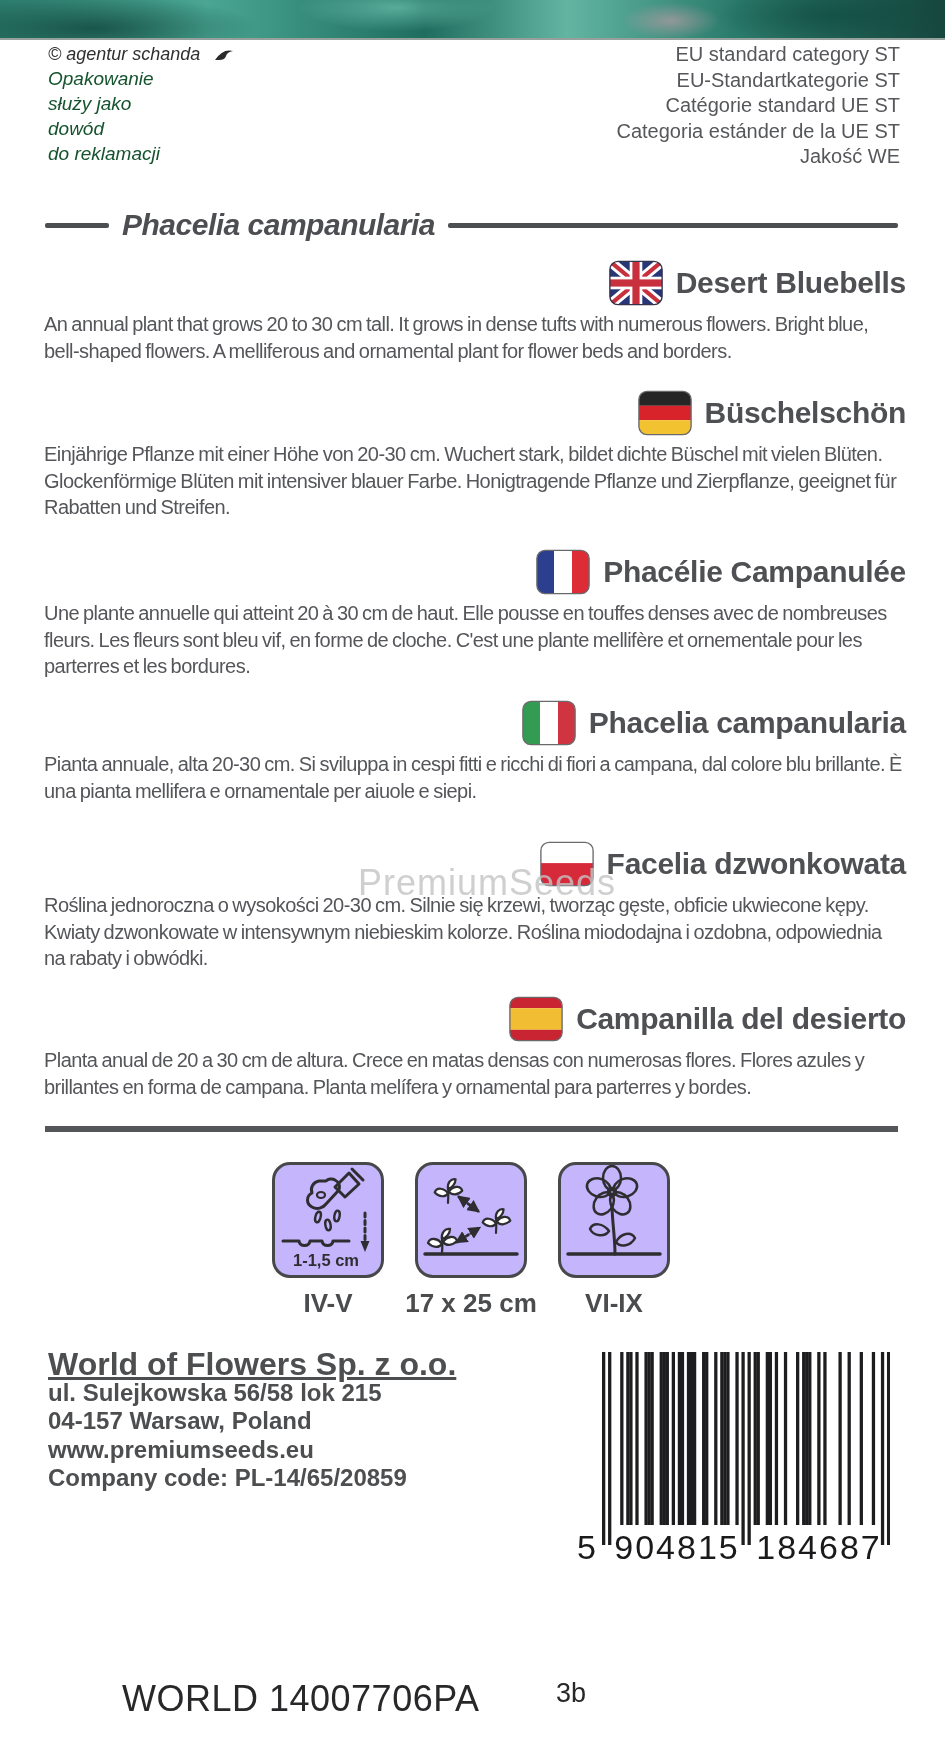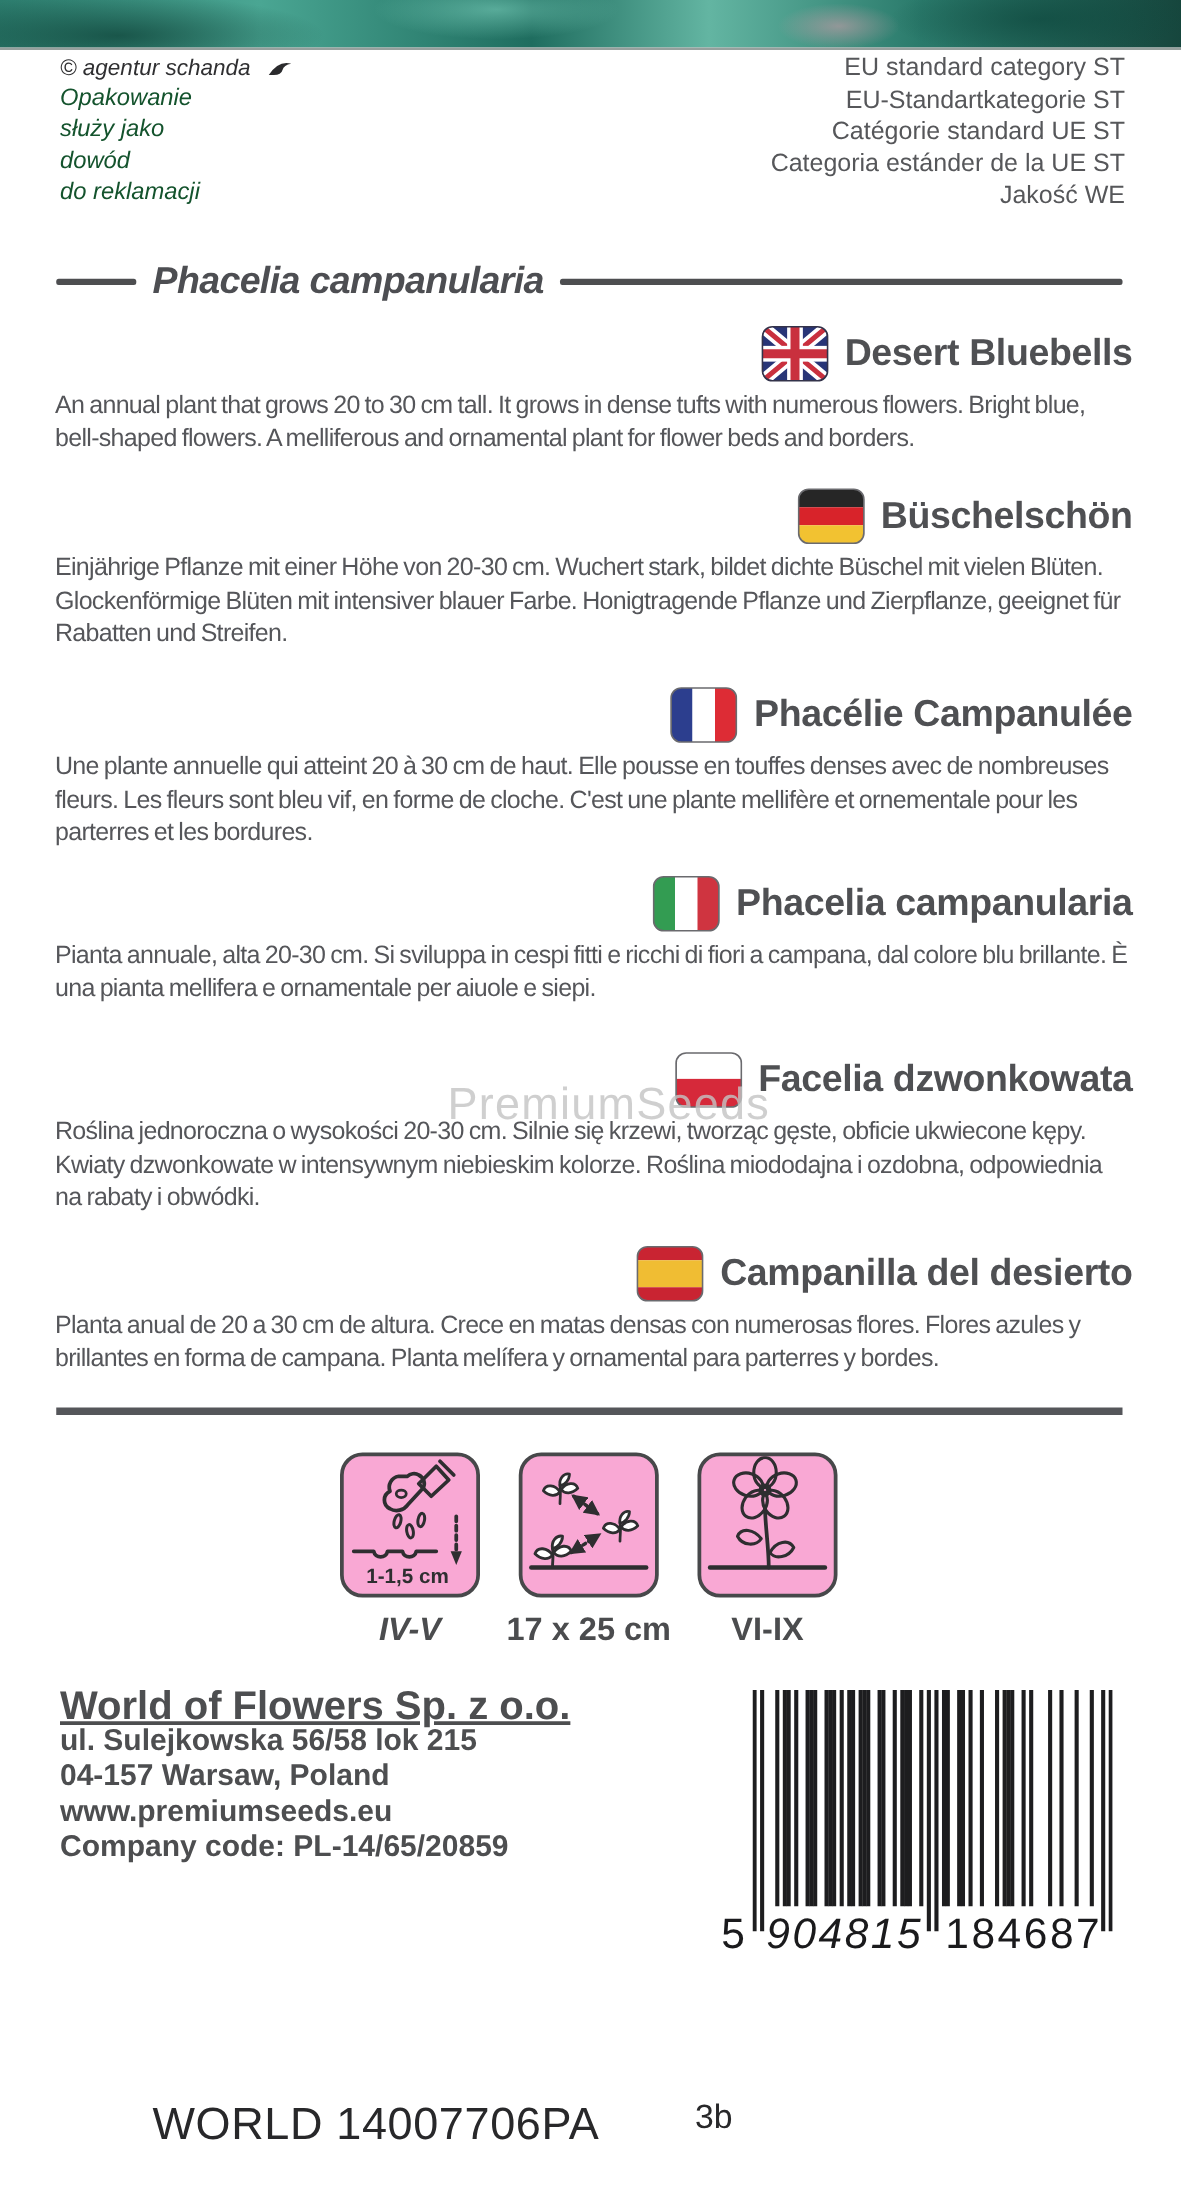--- a/index.html
+++ b/index.html
@@ -30,35 +30,35 @@
   
   .section{left:44px;width:862px;}
   .sec-head{display:flex;align-items:center;gap:13px;height:46px;justify-content:flex-end;}
   .flag{width:54px;height:46px;flex:0 0 auto;}
   .sec-heading{margin:0;font-size:30px;font-weight:bold;color:#4f5053;letter-spacing:-0.3px;white-space:nowrap;}
   .sec-text{margin:5px 0 0 0;font-size:20px;line-height:26.5px;letter-spacing:-0.55px;word-spacing:-1px;color:#55565a;}
   .watermark{left:358px;top:862px;font-size:36px;color:#c4c4c4;opacity:.8;letter-spacing:1px;z-index:5;}
   
   .divider{left:45px;top:1126px;width:853px;height:6px;background:#55565a;}
   
-  .icon-box{top:1162px;width:112px;height:116px;border:3px solid #47484a;border-radius:18px;background:#f9a8d4;box-sizing:border-box;}
+  .icon-box{top:1162px;width:112px;height:116px;border:3px solid #47484a;border-radius:18px;background:#c4b5fd;box-sizing:border-box;}
   .icon-box svg{width:100%;height:100%;display:block;}
   .box-1{left:272px;} .box-2{left:415px;} .box-3{left:558px;}
   .icon-label{top:1288px;font-size:26px;font-weight:bold;color:#4b4c4e;text-align:center;white-space:nowrap;}
-  .label-1{left:272px;width:112px;font-style:italic;} .label-2{left:395px;width:152px;} .label-3{left:558px;width:112px;}
+  .label-1{left:272px;width:112px;} .label-2{left:395px;width:152px;} .label-3{left:558px;width:112px;}
   
   .company{left:48px;top:1350px;line-height:28.5px;color:#4d4e50;font-weight:bold;}
   .company-name{font-size:32px;text-decoration:underline;}
   .company-line{font-size:24px;}
   
   .barcode{left:570px;top:1352px;width:345px;height:250px;}
   .barcode-bars{position:absolute;left:32px;top:0;}
   .bc-digit{position:absolute;top:176px;font-size:34px;color:#1a1a1c;}
   .bc-first{left:0;width:26px;text-align:right;letter-spacing:0;}
-  .bc-left{left:43px;width:128px;text-align:left;letter-spacing:2px;font-style:italic;}
+  .bc-left{left:43px;width:128px;text-align:center;letter-spacing:2px;}
   .bc-right{left:185px;width:128px;text-align:center;letter-spacing:2px;}
   
   .footer-left{left:122px;top:1678px;font-size:36px;color:#28282a;letter-spacing:0.5px;}
   .footer-right{left:556px;top:1678px;font-size:27px;color:#28282a;}
   .ico{stroke:#2e2e30;fill:none;stroke-linecap:round;stroke-linejoin:round;}
 </style>
 </head>
 <body>
 
 <div class="abs photo-strip"></div>

